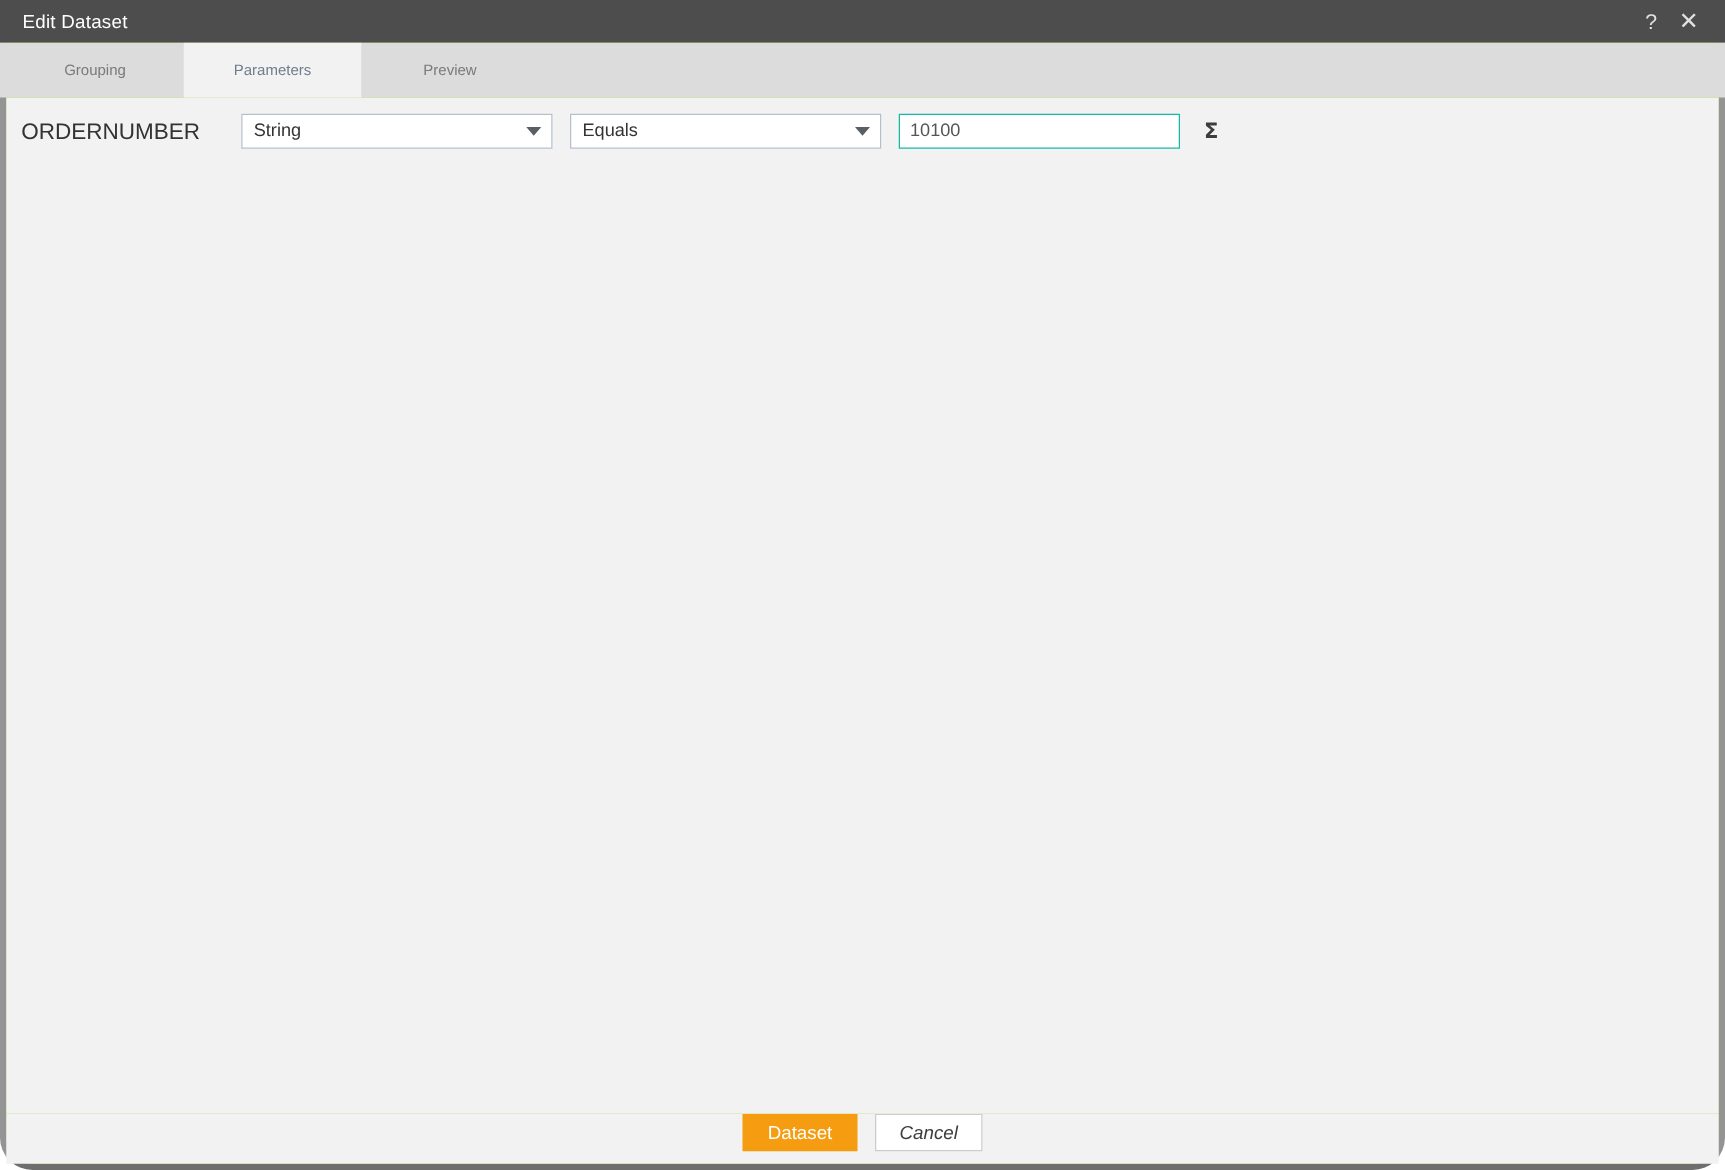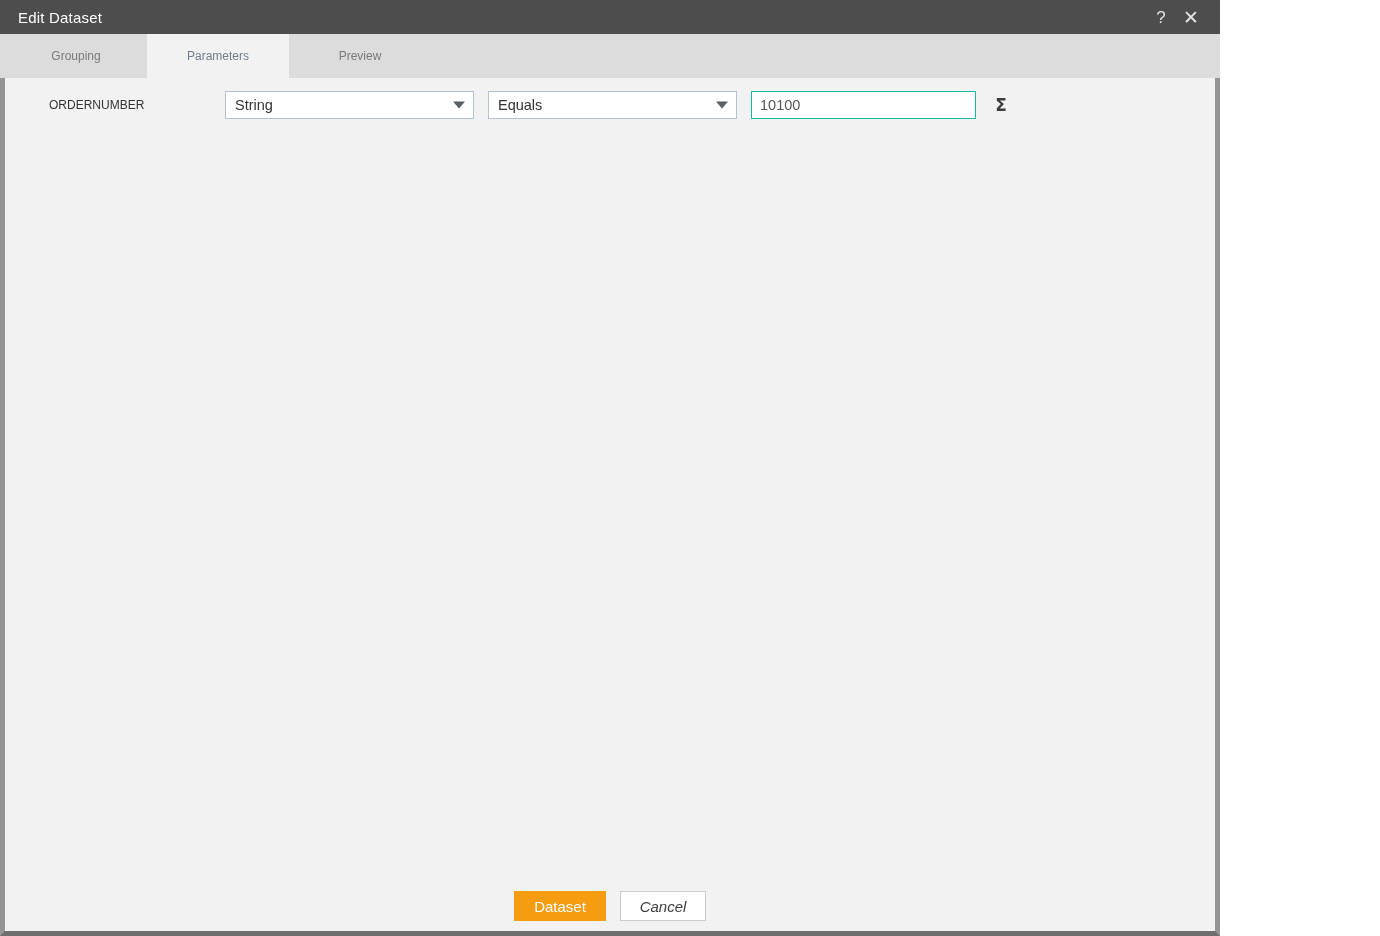--- a/index.html
+++ b/index.html
@@ -11,29 +11,30 @@
     width: 1380px;
     height: 936px;
     font-family: "Liberation Sans", sans-serif;
     overflow: hidden;
   }
 
   .window {
     position: absolute;
     left: 0;
     top: 0;
-    width: 1220px;
+    width: 1380px;
     height: 936px;
     box-sizing: border-box;
     border-left: 5px solid #949494;
     border-right: 5px solid #949494;
     border-bottom: 5px solid #6e6e6e;
     background: #84cc16;
     display: flex;
     flex-direction: column;
+    border-radius: 26px;
   }
 
   
   .titlebar {
     position: relative;
     height: 34px;
     flex: 0 0 34px;
     background: #4d4d4d;
     display: flex;
     align-items: center;
@@ -102,25 +103,24 @@
     overflow: hidden;
   }
 
   .param-row {
     display: flex;
     align-items: center;
     padding: 13px 0 0 12px;
   }
   .param-label {
     width: 176px;
-    font-size: 12px;
+    font-size: 18px;
     color: #333333;
     user-select: none;
     white-space: nowrap;
-    margin-left: 32px;
   }
 
   .select-wrap {
     position: relative;
     width: 249px;
     height: 28px;
     margin-right: 14px;
   }
   .select-wrap.second { width: 249px; }
   .select-box {

